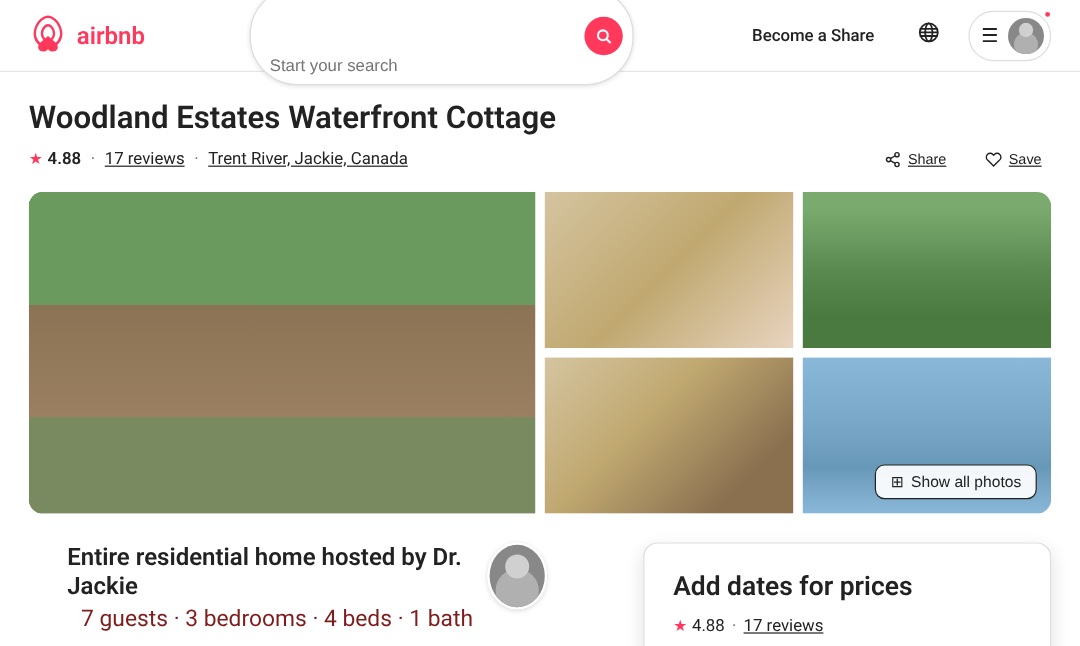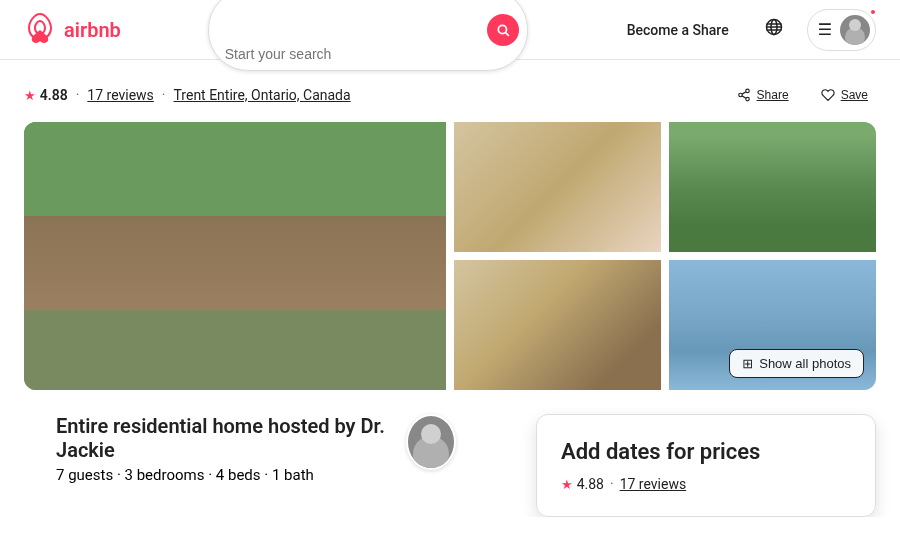--- a/index.html
+++ b/index.html
@@ -216,23 +216,24 @@
       padding-top: 24px;
     }
     .listing-info { flex: 1; }
     .hosting-title {
       font-size: 20px;
       font-weight: 600;
       color: #222;
       margin-bottom: 4px;
     }
     .hosting-details {
-      font-size: 15px;
-      color: #000000;
+      font-size: 19px;
+      color: #7f1d1d;
       margin-bottom: 0;
+      text-align: center;
     }
 
     .listing-info-row {
       display: flex;
       align-items: flex-start;
       justify-content: space-between;
       margin-left: 32px;
     }
     .host-avatar-circle {
       width: 56px;
@@ -375,29 +376,30 @@
     <div class="menu-user-btn">
       <span class="notification-dot"></span>
       <span class="hamburger">☰</span>
       <div class="user-avatar"></div>
     </div>
   </div>
 </header>
 
 <div class="page-content">
 
+  <h1 class="listing-title">Woodland Estates Waterfront Cottage</h1>
 
   <div class="listing-meta">
     <div class="meta-left">
       <span class="star-icon">★</span>
       <span class="rating">4.88</span>
       <span class="dot">·</span>
       <a class="reviews-link">17 reviews</a>
       <span class="dot">·</span>
-      <a class="location-link">Trent Entire, Ontario, Canada</a>
+      <a class="location-link">Trent River, Jackie, Canada</a>
     </div>
     <div class="meta-right">
       <button class="action-btn">
         <svg width="14" height="14" viewBox="0 0 24 24" fill="none" stroke="#222" stroke-width="2">
           <circle cx="18" cy="5" r="3"></circle>
             <circle cx="6" cy="12" r="3"></circle>
             <circle cx="18" cy="19" r="3"></circle>
           <line x1="8.6" y1="13.5" x2="15.4" y2="17.5"></line>
           <line x1="15.4" y1="6.5" x2="8.6" y2="10.5"></line>
         </svg>

